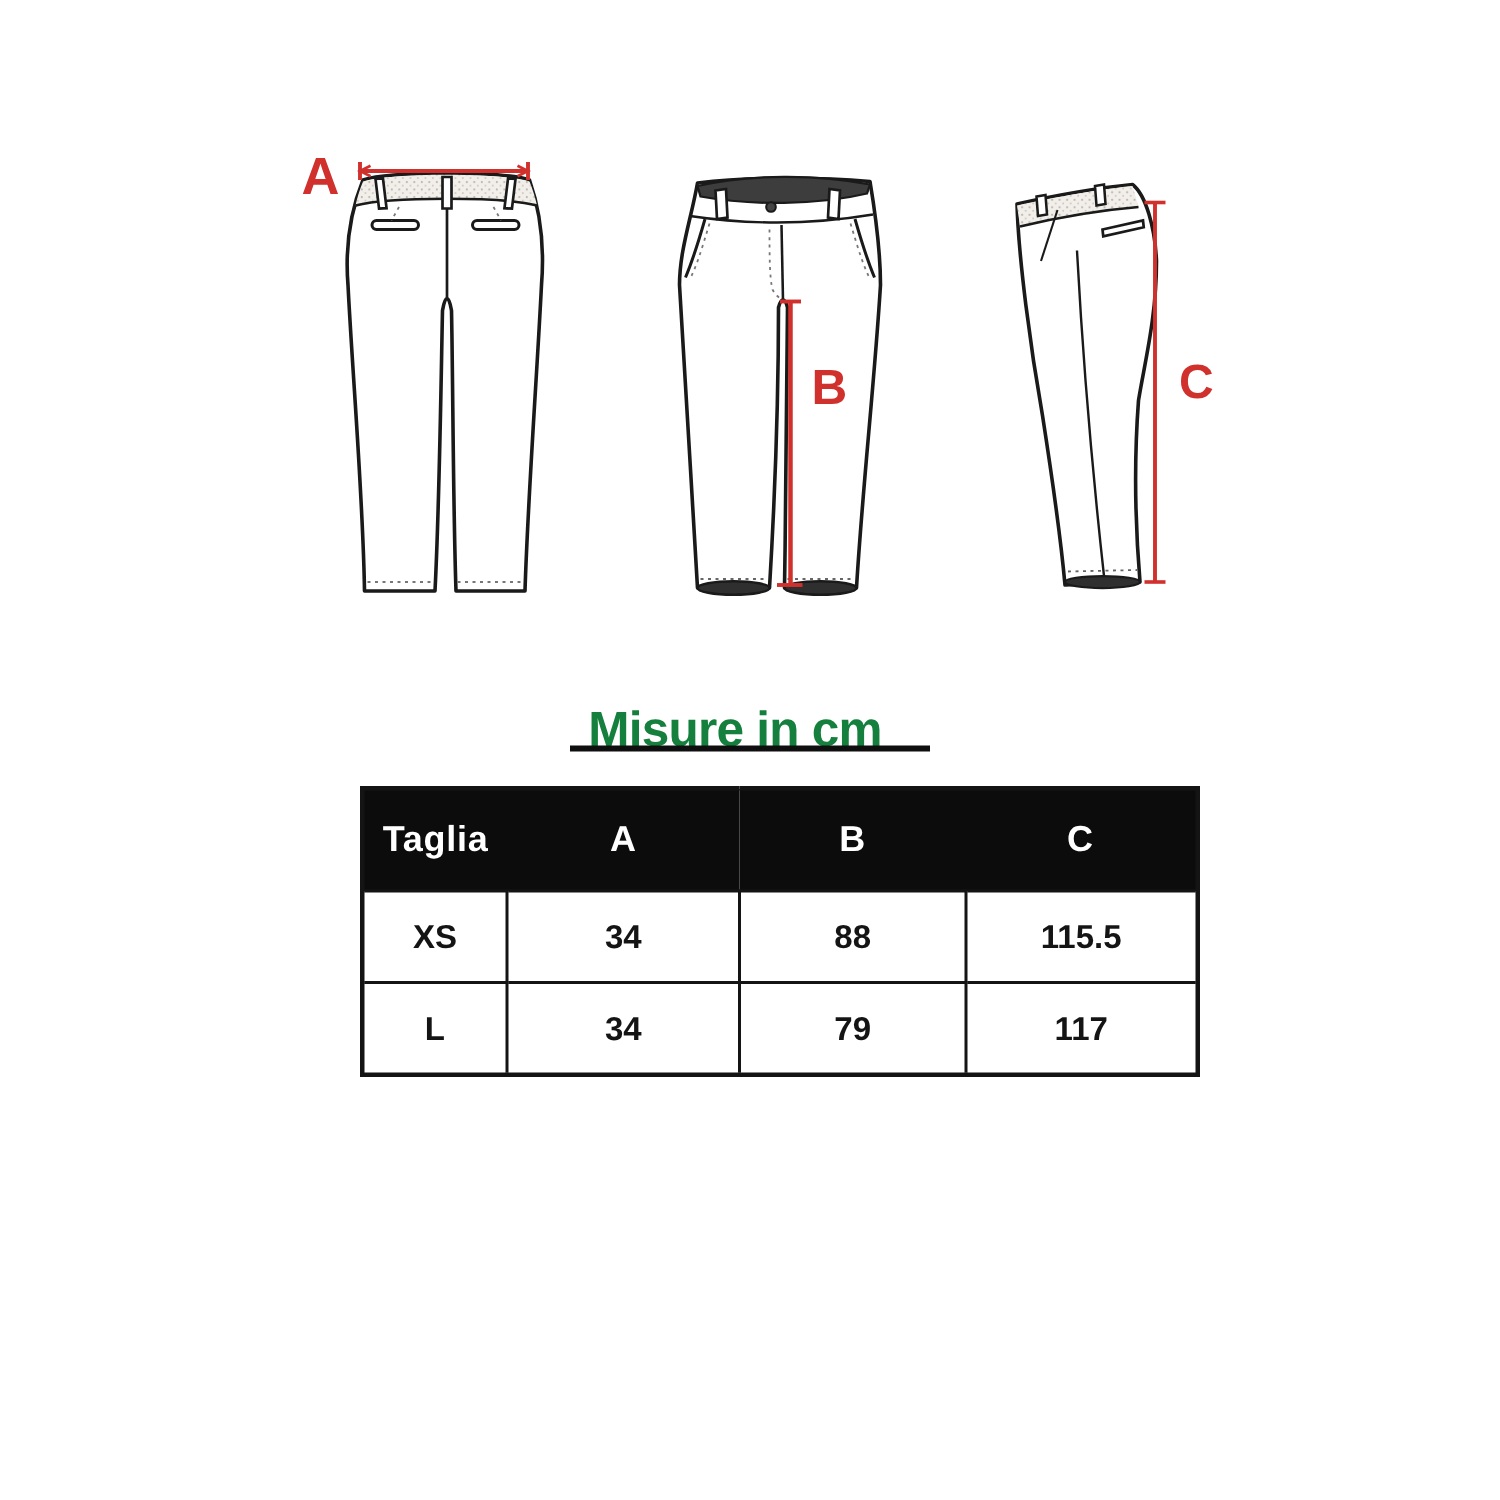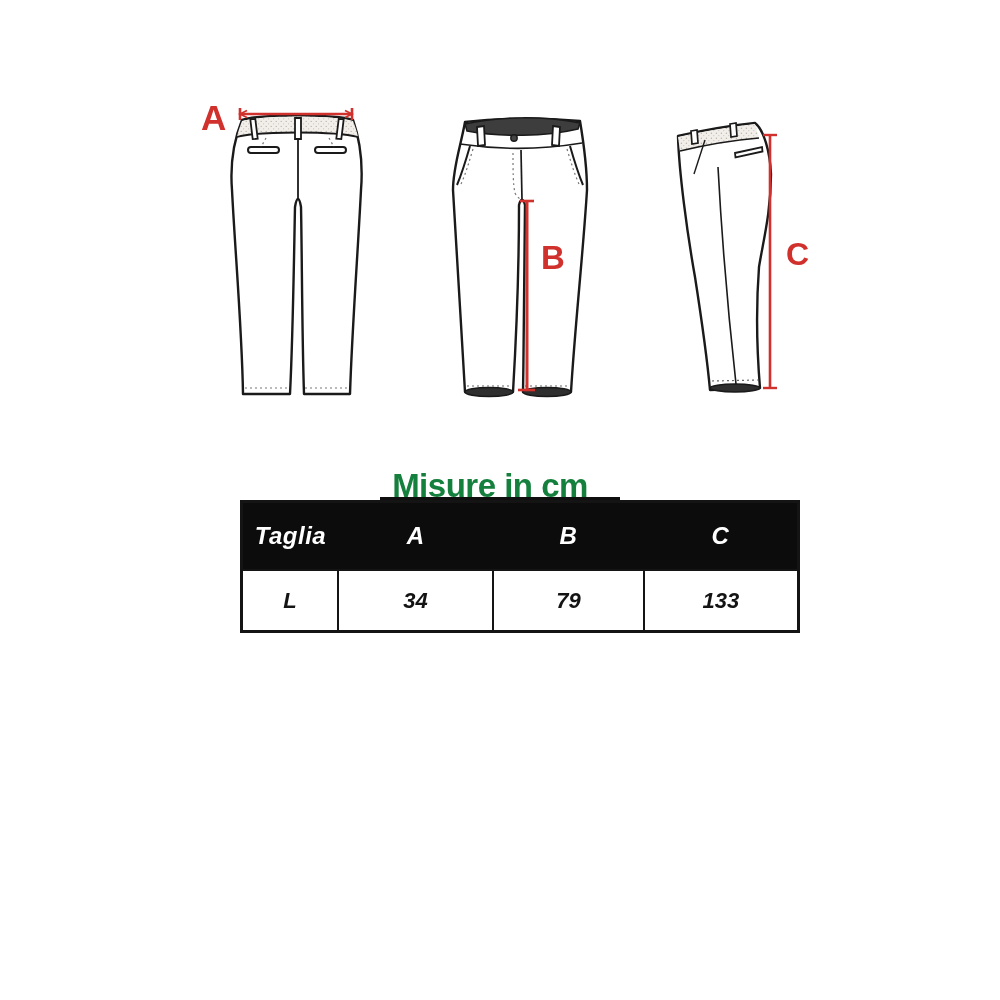--- a/index.html
+++ b/index.html
@@ -16,24 +16,23 @@
   .label-b{left:541px;top:241px;font-size:33px;}
   .label-c{left:786px;top:238px;font-size:32px;}
   .section-title{
     position:absolute;left:290px;top:437px;width:400px;text-align:center;
     font-size:33px;font-weight:700;color:#15803d;letter-spacing:-0.5px;margin-top:30px;
   }
   .title-underline{
     position:absolute;left:380px;top:497px;width:240px;height:4px;background:#0f0f0f;
   }
   table.size-table{
-    position:absolute;left:240px;top:500px;width:560px;
+    position:absolute;left:240px;top:524px;width:560px;
     border-collapse:collapse;table-layout:fixed;
     border:3px solid #141414;
-    font-style:italic;
   }
   table.size-table th{
     background:#0c0c0c;color:#ffffff;height:64px;
     font-size:24px;font-weight:700;text-align:center;border:none;letter-spacing:0.5px;
   }
   table.size-table td{
     background:#ffffff;color:#141414;height:57px;
     font-size:22px;font-weight:700;text-align:center;
     border:2px solid #141414;
   }
@@ -208,21 +207,27 @@
     <thead>
       <tr>
         <th>Taglia</th>
         <th>A</th>
         <th>B</th>
         <th>C</th>
       </tr>
     </thead>
     <tbody>
       <tr>
+        <td>XS</td>
+        <td>34</td>
+        <td>88</td>
+        <td>115.5</td>
+      </tr>
+      <tr>
         <td>L</td>
         <td>34</td>
         <td>79</td>
-        <td>133</td>
+        <td>117</td>
       </tr>
     </tbody>
   </table>
 
 </div>
 
 </body></html>

